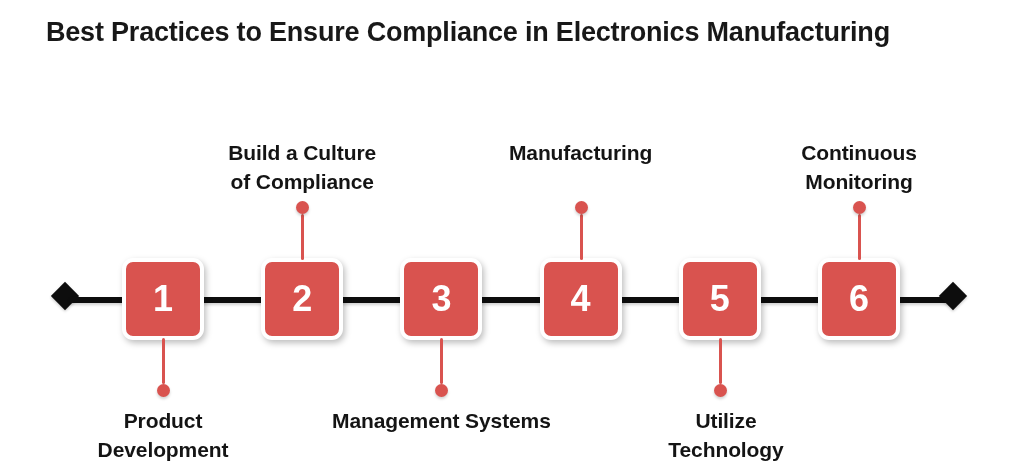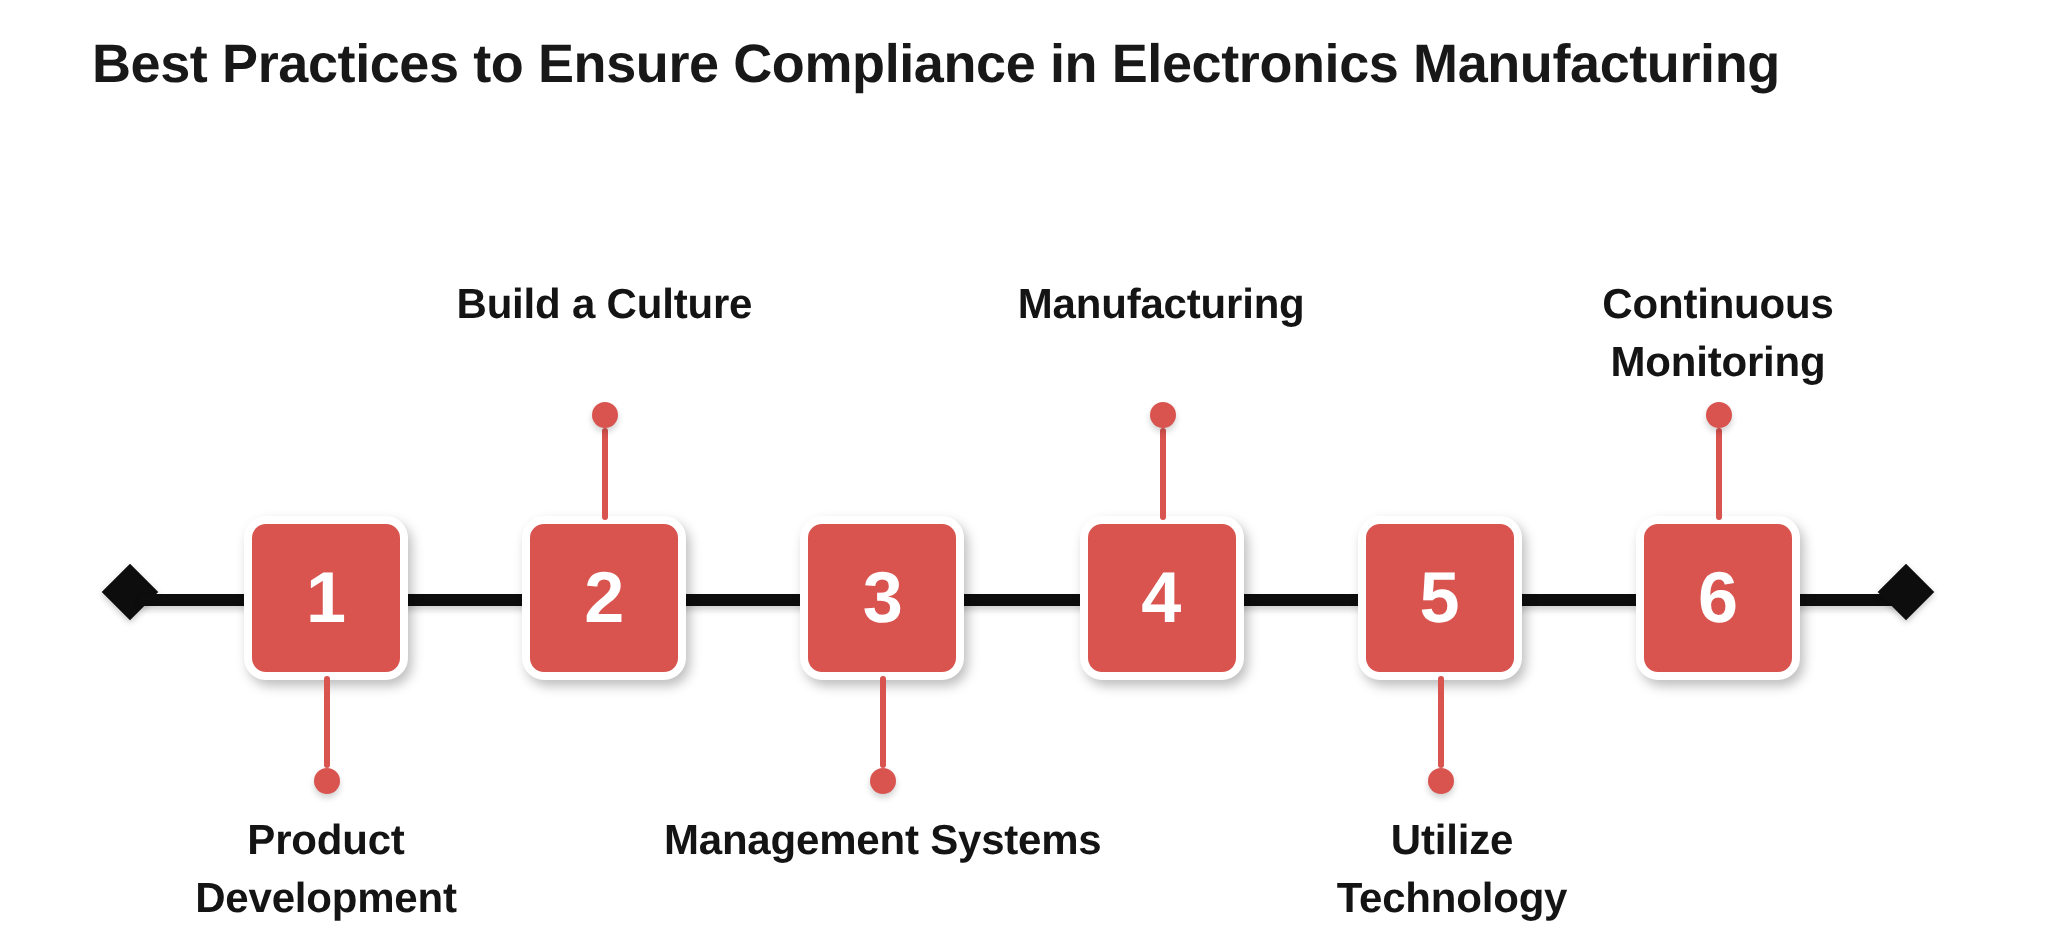--- a/index.html
+++ b/index.html
@@ -144,20 +144,21 @@
         </div>
         <div class="step-node" style="left: 261.2px; background: rgb(217, 83, 79);">
           <span class="step-number" style="color: rgb(255, 255, 255);">2</span>
         </div>
         <div class="pin pin-up" style="left: 296.2px; width: 13px; height: 59px; top: 201px;">
           <div class="pin-stem" style="background: rgb(217, 83, 79);"></div>
           <div class="pin-dot" style="background: rgb(217, 83, 79);"></div>
         </div>
         <div class="step-label" style="left: 102.2px; width: 400px; top: 138px;">
           <span class="label-line">Build a Culture</span>
+          <span class="label-line">of Compliance</span>
         </div>
         <div class="step-node" style="left: 400.4px; background: rgb(217, 83, 79);">
           <span class="step-number" style="color: rgb(255, 255, 255);">3</span>
         </div>
         <div class="pin pin-down" style="left: 435.4px; width: 13px; height: 59px; top: 338px;">
           <div class="pin-stem" style="background: rgb(217, 83, 79);"></div>
           <div class="pin-dot" style="background: rgb(217, 83, 79);"></div>
         </div>
         <div class="step-label" style="left: 241.4px; width: 400px; top: 406px;">
           <span class="label-line">Management Systems</span>

